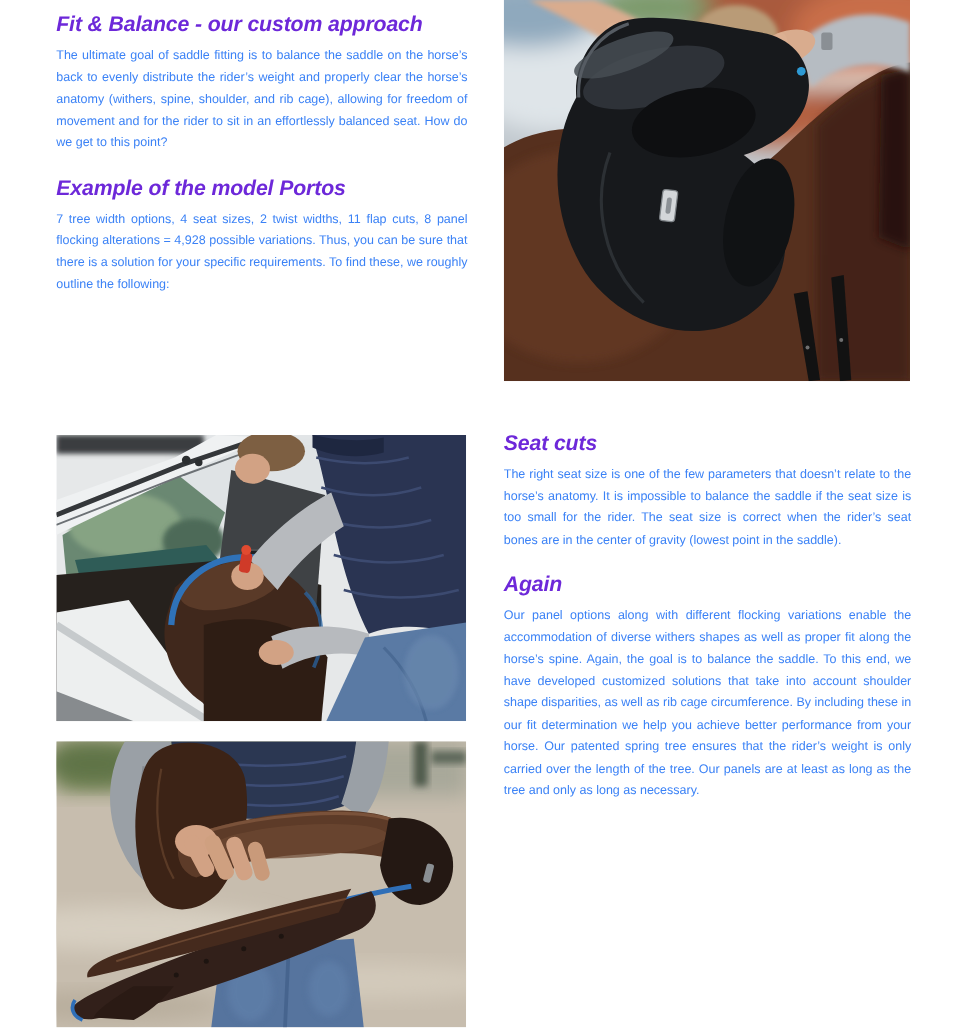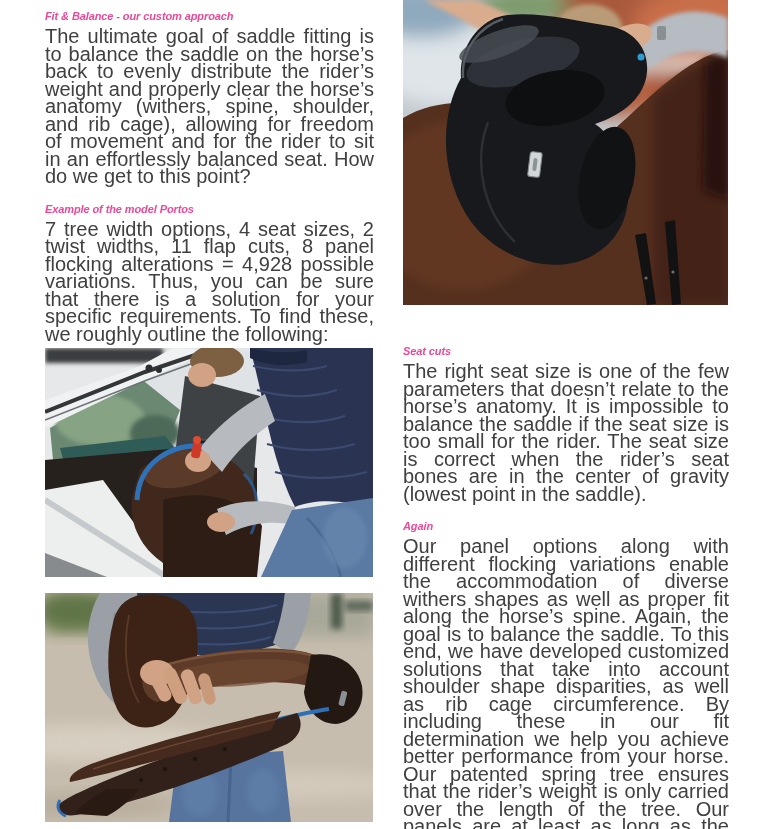--- a/index.html
+++ b/index.html
@@ -5,25 +5,25 @@
   * { margin:0; padding:0; box-sizing:border-box; }
   html,body { background:#ffffff; }
   .page {
     position:relative; width:773px; height:829px; background:#fff; overflow:hidden;
     font-family:"Liberation Sans", sans-serif;
   }
   .textcol { position:absolute; }
   .textcol.left  { left:45px;  top:10px;  width:329px; }
   .textcol.right { left:403px; top:345px; width:326px; }
   .h {
-    font-size:11px; font-weight:bold; font-style:italic; color:#ec4899;
+    font-size:17px; font-weight:bold; font-style:italic; color:#6d28d9;
     letter-spacing:-0.1px; margin-bottom:6px;
   }
   .b {
-    font-size:20px; line-height:17.5px; color:#404040; text-align:justify;
+    font-size:10px; line-height:17.5px; color:#3b82f6; text-align:justify;
     margin-bottom:17px;
   }
   section:last-child .b { margin-bottom:0; }
   figure.photo { position:absolute; overflow:hidden; line-height:0; }
   figure.photo svg { display:block; width:100%; height:100%; }
   .photo.horse { left:403px; top:0;     width:325px; height:305px; }
   .photo.car   { left:45px;  top:348px; width:328px; height:229px; }
   .photo.carry { left:45px;  top:593px; width:328px; height:229px; }
 </style>
 </head>

